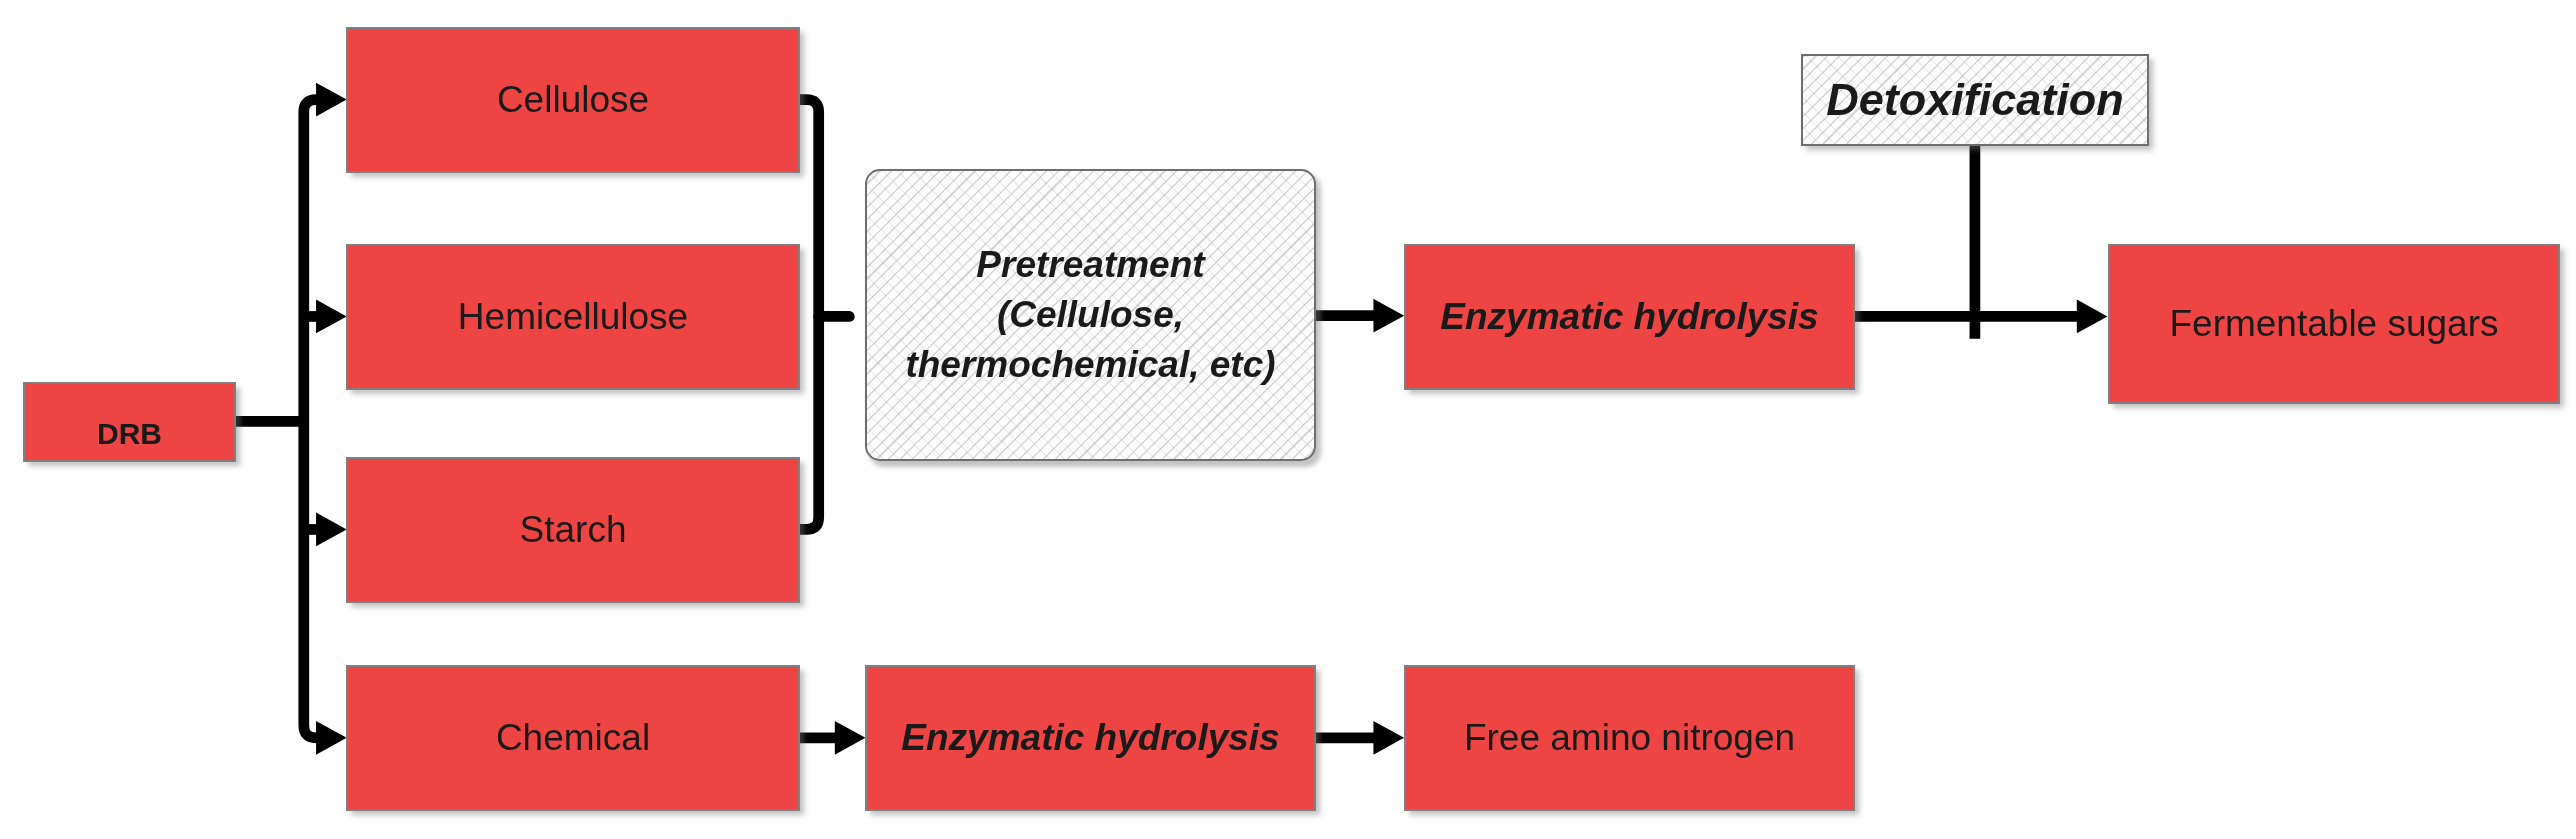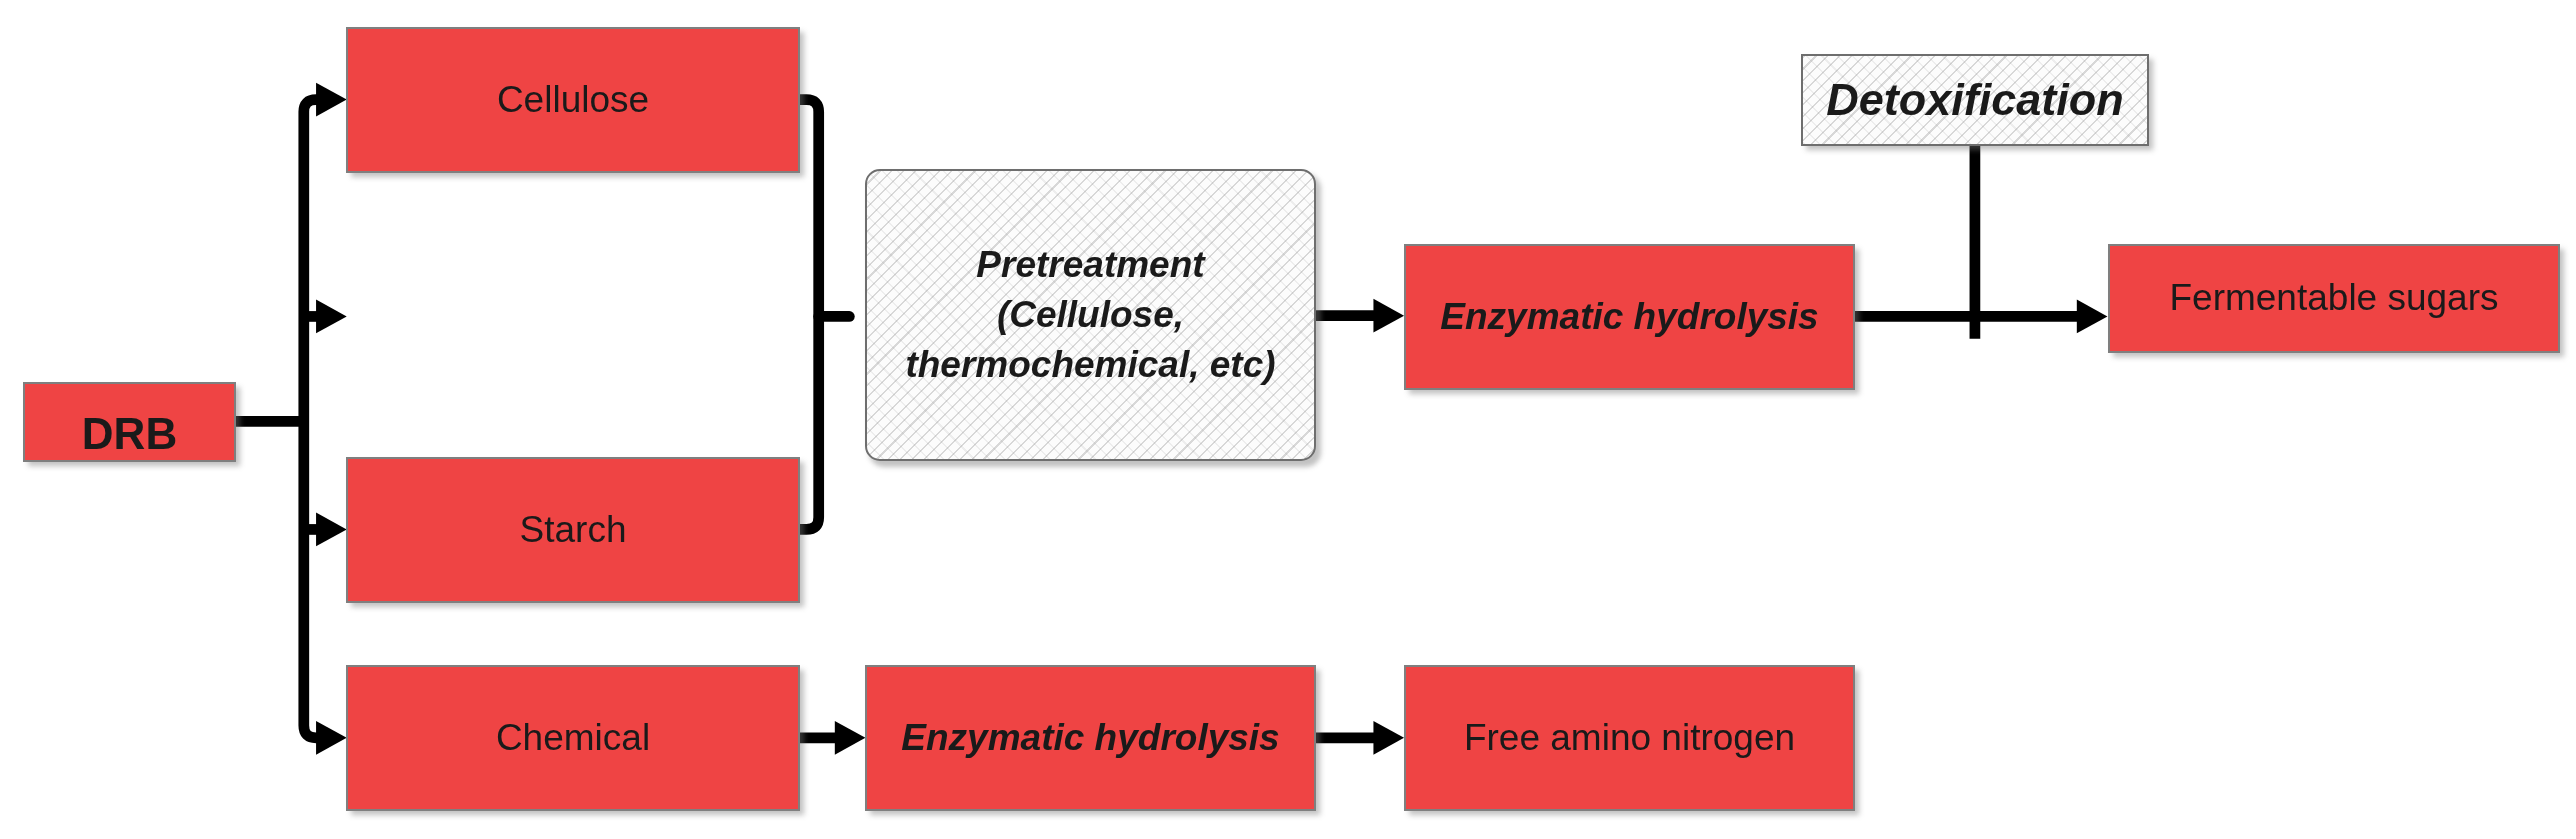--- a/index.html
+++ b/index.html
@@ -29,21 +29,21 @@
     border: 2.3px solid #7f7f7f;
     box-shadow: 4.6px 5.4px 5.4px rgba(120,120,120,0.45);
     display: flex;
     align-items: center;
     justify-content: center;
     text-align: center;
     font-size: 37px;
     line-height: 1.2;
   }
   .node .lbl { display: block; }
-  .bold-label { font-weight: bold; font-size: 44px; margin-top: 24px; }
+  .bold-label { font-weight: bold; font-size: 30px; margin-top: 24px; }
   .process {
     font-style: italic;
     font-weight: bold;
   }
   .hatched {
     background-color: #fcfcfc;
     background-image:
       repeating-linear-gradient(135deg, rgba(140,140,140,0.32) 0px, rgba(140,140,140,0.32) 1.5px, transparent 1.5px, transparent 8.4px),
       repeating-linear-gradient(45deg, rgba(150,150,150,0.14) 0px, rgba(150,150,150,0.14) 1.5px, transparent 1.5px, transparent 10.7px);
     border-color: #6e6e6e;
@@ -52,21 +52,21 @@
 
   
   .n-drb            { left: 23px;   top: 382px; width: 213px; height: 80px; }
   .n-cellulose      { left: 346px;  top: 27px;  width: 454px; height: 146px; }
   .n-hemicellulose  { left: 346px;  top: 244px; width: 454px; height: 146px; }
   .n-starch         { left: 346px;  top: 457px; width: 454px; height: 146px; }
   .n-proteins       { left: 346px;  top: 665px; width: 454px; height: 146px; }
   .n-pretreatment   { left: 865px; top: 169px; width: 451px; height: 292px; }
   .n-enz-top        { left: 1404px; top: 244px; width: 451px; height: 146px; }
   .n-detox          { left: 1801px; top: 54px;  width: 348px; height: 92px; font-size: 45px; }
-  .n-fermentable    { left: 2108px; top: 244px; width: 452px; height: 109px; }
+  .n-fermentable    { left: 2108px; top: 244px; width: 452px; height: 160px; }
   .n-enz-bottom     { left: 865px; top: 665px; width: 451px; height: 146px; }
   .n-free-amino     { left: 1404px; top: 665px; width: 451px; height: 146px; }
 </style>
 </head>
 <body>
 
 <div class="canvas">
 
   <svg class="connector-layer" viewBox="0 0 3361 1095" xmlns="http://www.w3.org/2000/svg">
     <g stroke="#000000" stroke-width="14" fill="none" stroke-linejoin="round">
@@ -104,20 +104,23 @@
   </svg>
 
   <div class="node n-drb">
     <span class="lbl bold-label">DRB</span>
   </div>
 
   <div class="node n-cellulose">
     <span class="lbl">Cellulose</span>
   </div>
 
+  <div class="node n-hemicellulose">
+    <span class="lbl">Hemicellulose</span>
+  </div>
 
   <div class="node n-starch">
     <span class="lbl">Starch</span>
   </div>
 
   <div class="node n-proteins">
     <span class="lbl">Chemical</span>
   </div>
 
   <div class="node n-pretreatment hatched process multiline">

